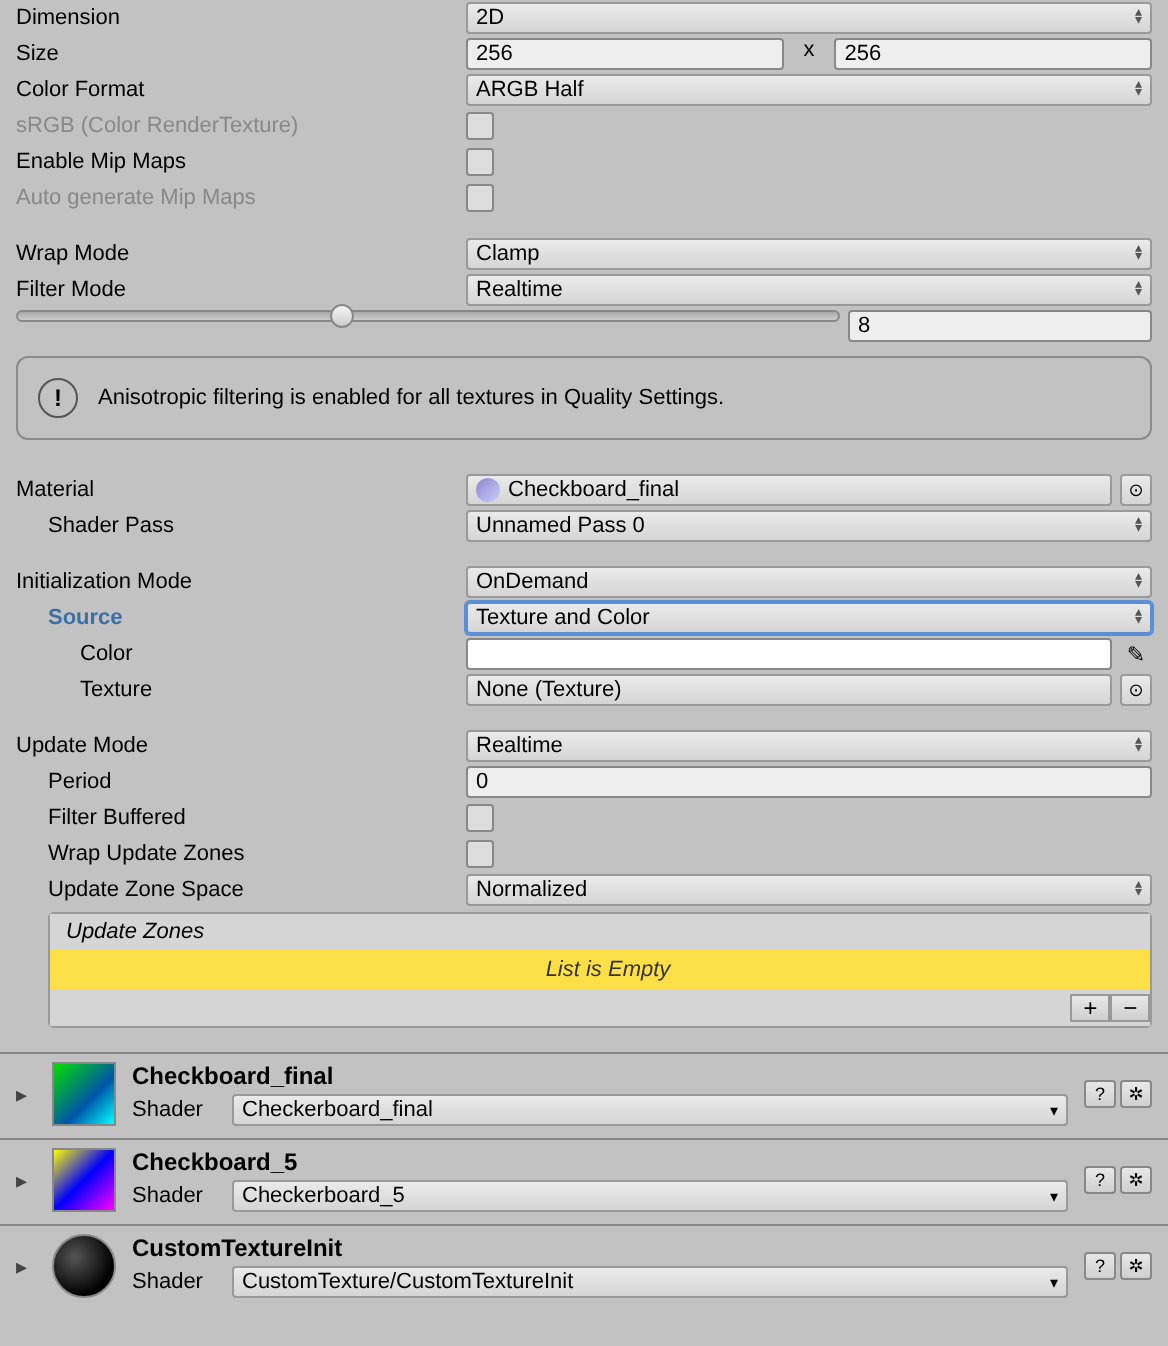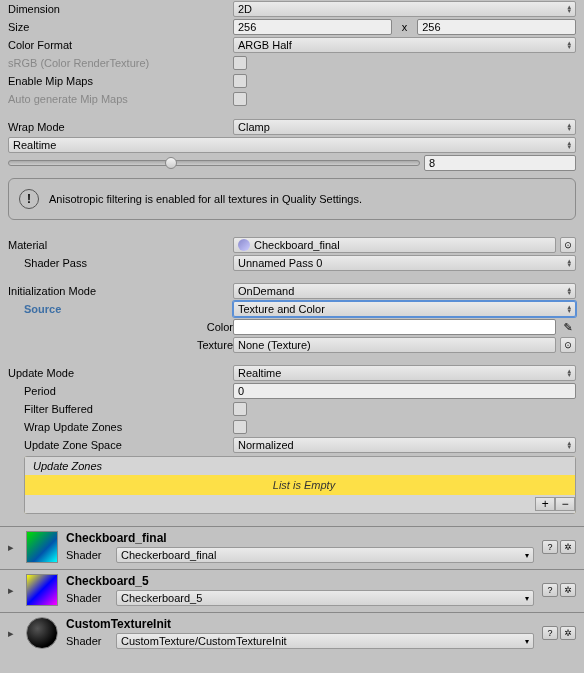--- a/index.html
+++ b/index.html
@@ -1,23 +1,23 @@
 <!DOCTYPE html>
 <html><head>
 <meta charset="utf-8">
 <style>
 * { box-sizing: border-box; margin: 0; padding: 0; font-family: Arial, sans-serif; }
 body { background: #c2c2c2; font-size: 11px; color: #000; width: 584px; }
 .row { display: flex; align-items: center; height: 18px; padding: 0 8px; }
 .label { flex: 0 0 225px; }
 .label.indent1 { padding-left: 16px; }
-.label.indent2 { padding-left: 32px; text-align: right; }
+.label.indent2 { padding-left: 32px; }
 .label.disabled { color: #888; }
 .label.highlight { color: #3d6fa5; font-weight: bold; }
-.field { flex: 1; display: flex; align-items: center; gap: 4px; }
+.field { flex: 1; display: flex; gap: 4px; }
 .dropdown { flex: 1; height: 16px; background: linear-gradient(#eaeaea,#d5d5d5); border: 1px solid #999; border-radius: 2px; padding: 0 4px; display: flex; align-items: center; justify-content: space-between; font-size: 11px; }
 .dropdown .arrows { display:flex; flex-direction:column; line-height:4px; font-size:7px; color:#555; }
 .dropdown.selected { border-color: #5a8fd6; box-shadow: 0 0 0 1px #5a8fd6; }
 .txtinput { flex: 1; height: 16px; background: #eee; border: 1px solid #888; border-radius: 2px; padding: 0 4px; font-size: 11px; }
 .checkbox { width: 14px; height: 14px; background: #ddd; border: 1px solid #888; border-radius: 2px; }
 .slider-track { flex:1; height: 6px; background: linear-gradient(#aaa,#ccc); border:1px solid #888; border-radius:3px; position:relative; }
 .slider-thumb { position:absolute; top:-4px; width:12px; height:12px; background: linear-gradient(#f5f5f5,#ccc); border:1px solid #888; border-radius:50%; }
 .info-box { margin: 6px 8px; border:1px solid #8b8b8b; border-radius:6px; padding:10px; display:flex; align-items:center; gap:10px; background:#c2c2c2; }
 .info-icon-circle { width:20px; height:20px; border:1px solid #555; border-radius:50%; display:flex; align-items:center; justify-content:center; font-weight:bold; font-size:12px; }
 .obj-field { flex:1; height:16px; background: linear-gradient(#eaeaea,#d5d5d5); border:1px solid #999; border-radius:2px; display:flex; align-items:center; padding:0 4px; gap:4px; }
@@ -97,20 +97,21 @@
 <div class="row">
   <div class="label">Wrap Mode</div>
   <div class="field">
       <div class="dropdown">
         <span>Clamp</span>
         <span class="arrows">▴<br>▾</span>
       </div>
     </div>
 </div>
 <div class="row">
+  <div class="label">Filter Mode</div>
   <div class="field">
       <div class="dropdown">
         <span>Realtime</span>
         <span class="arrows">▴<br>▾</span>
       </div>
     </div>
 </div>
 <div class="row">
   <div class="field">
     <div class="slider-track">

